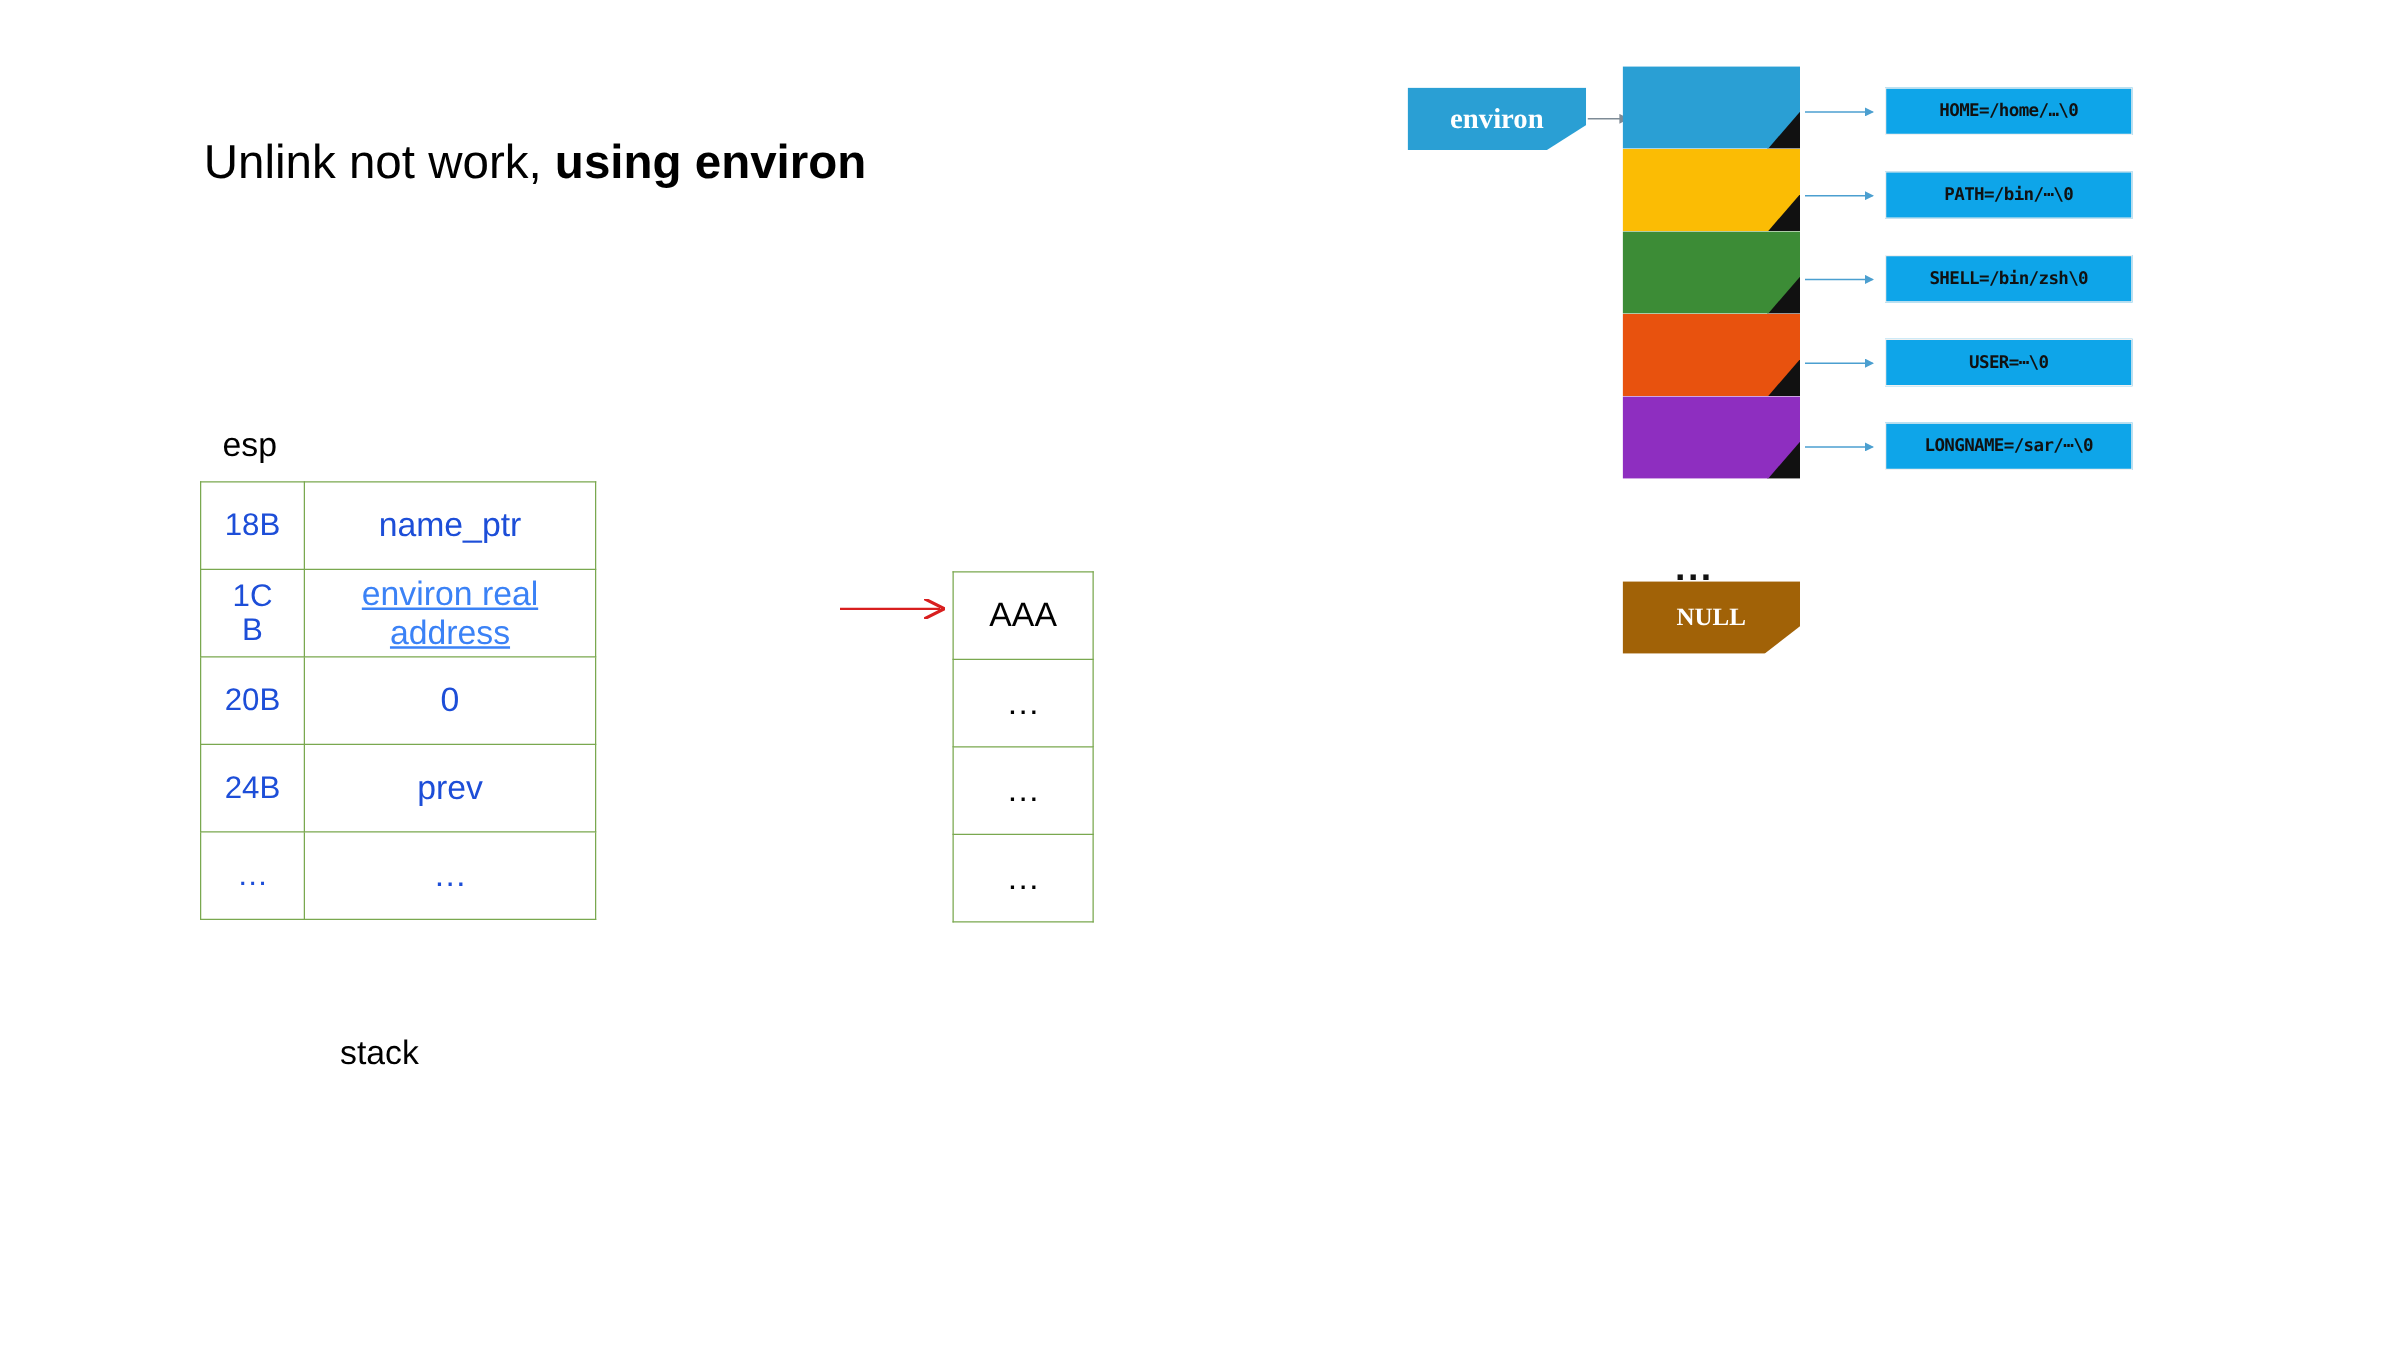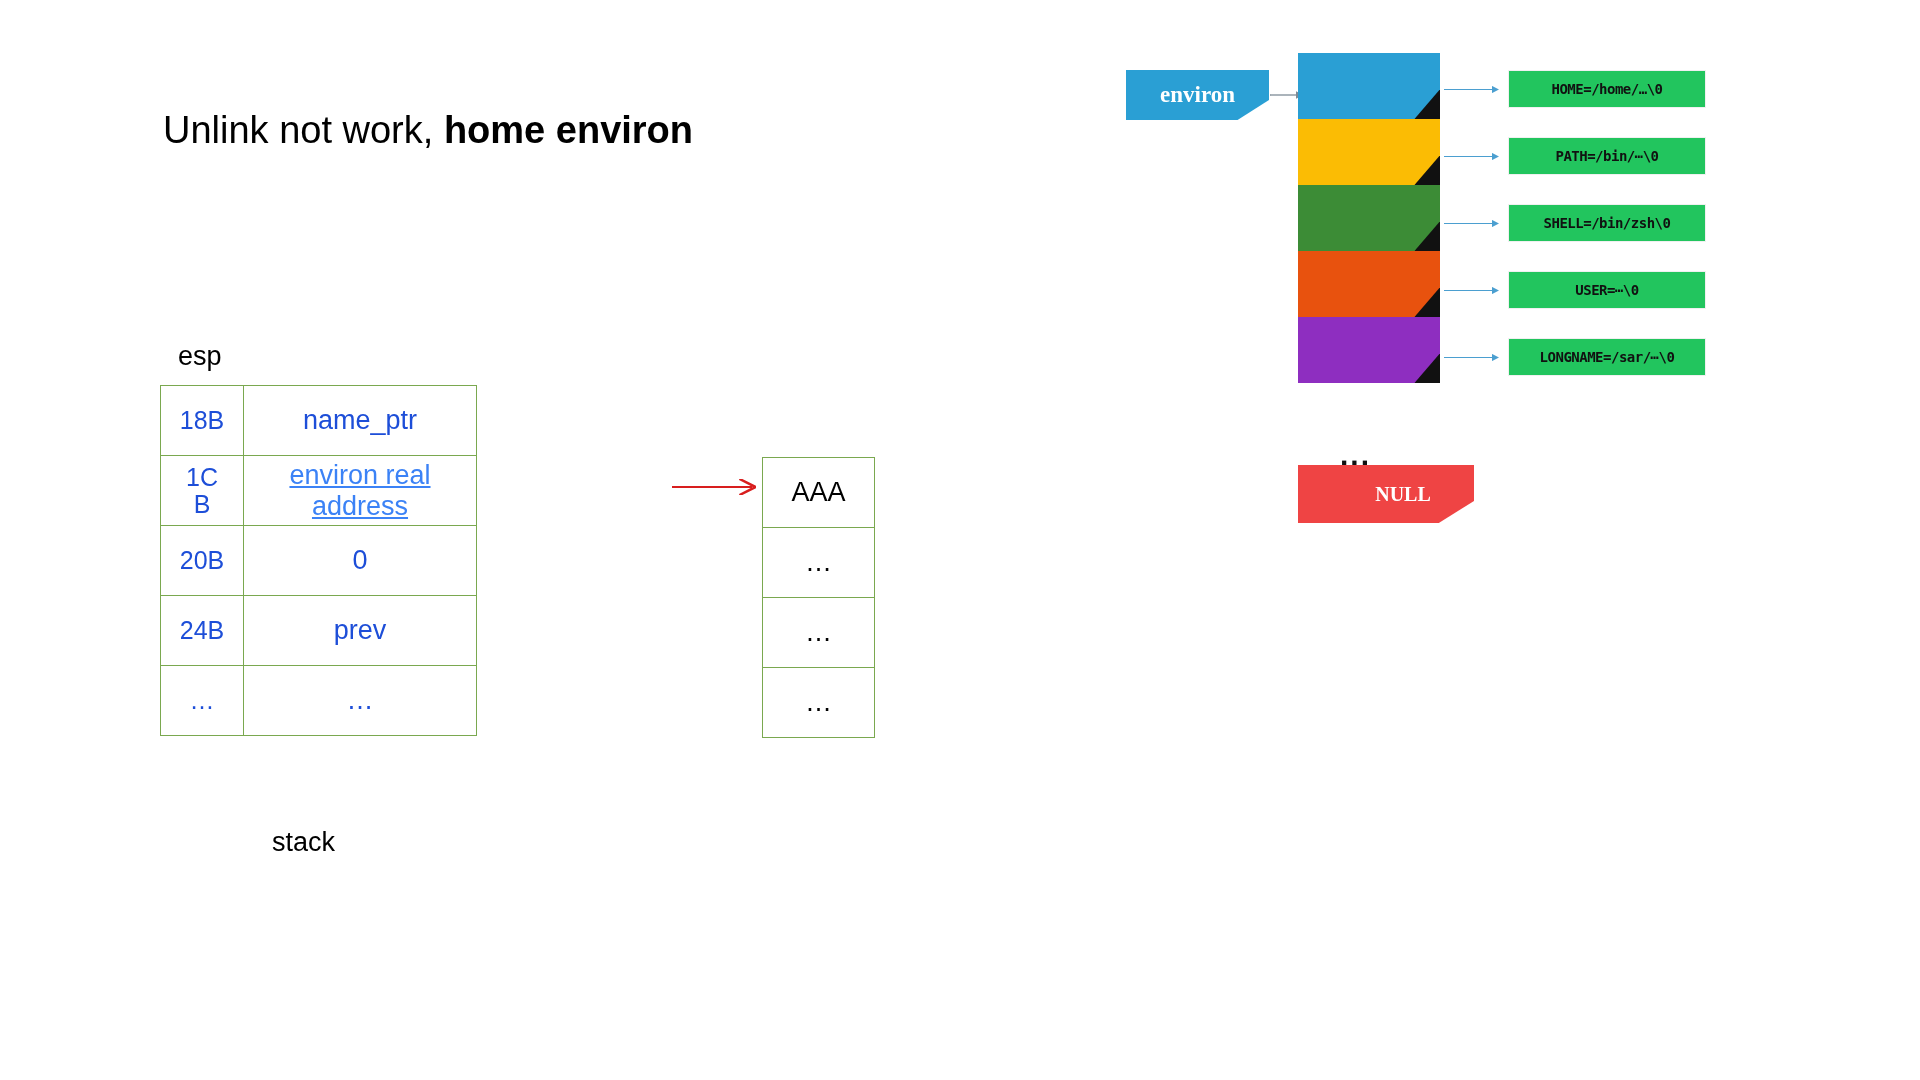--- a/index.html
+++ b/index.html
@@ -211,21 +211,21 @@
     clip-path: polygon(0 0, 100% 0, 100% 62%, 80% 100%, 0 100%);
   }
 
   
   .env-string {
     position: absolute;
     left: 400px;
     width: 198px;
     height: 38px;
     border: 1px solid #f0f0f0;
-    background: #22c55e;
+    background: #0ea5e9;
     display: flex;
     align-items: center;
     justify-content: center;
     font-family: "DejaVu Sans Mono", monospace;
     font-size: 14px;
     font-weight: bold;
     color: #111111;
     letter-spacing: -0.5px;
     box-sizing: border-box;
   }
@@ -233,21 +233,21 @@
     position: absolute;
     left: 336px;
     width: 62px;
     height: 9px;
   }
 </style>
 </head>
 <body>
 
 <div id="slide-title">
-  <span>Unlink not work, </span><span class="title-bold">home environ</span>
+  <span>Unlink not work, </span><span class="title-bold">using environ</span>
 </div>
 
 <div id="esp-label">esp</div>
 
 <table id="stack-table">
   <tbody>
     <tr>
       <td class="addr-cell" style="border-color: rgb(122, 168, 79);">18B</td>
       <td class="val-cell" style="border-color: rgb(122, 168, 79);">name_ptr</td>
     </tr>
@@ -335,21 +335,21 @@
       <div class="env-block" style="background: rgb(232, 82, 14);"></div>
     </div>
     <div class="env-block-wrap">
       <div class="env-block-shadow"></div>
       <div class="env-block" style="background: rgb(142, 46, 192);"></div>
     </div>
   </div>
 
   <div id="env-dots"><span>...</span><span class="dots-second">. . .</span></div>
 
-  <div id="null-box" style="background: #ef4444; padding-left: 34px;">NULL</div>
+  <div id="null-box" style="background: #a16207;">NULL</div>
 
   <svg class="connector" style="top:40px;" viewBox="0 0 62 9">
     <defs>
       <marker id="bluehead" markerWidth="6" markerHeight="6" refX="5" refY="3" orient="auto">
         <path d="M0,0 L6,3 L0,6 Z" fill="#4b9fd0"></path>
       </marker>
     </defs>
     <line x1="0" y1="4.5" x2="54" y2="4.5" stroke="#4b9fd0" stroke-width="1.2" marker-end="url(#bluehead)"></line>
   </svg>
   <div class="env-string" style="top:25px;">HOME=/home/…\0</div>

